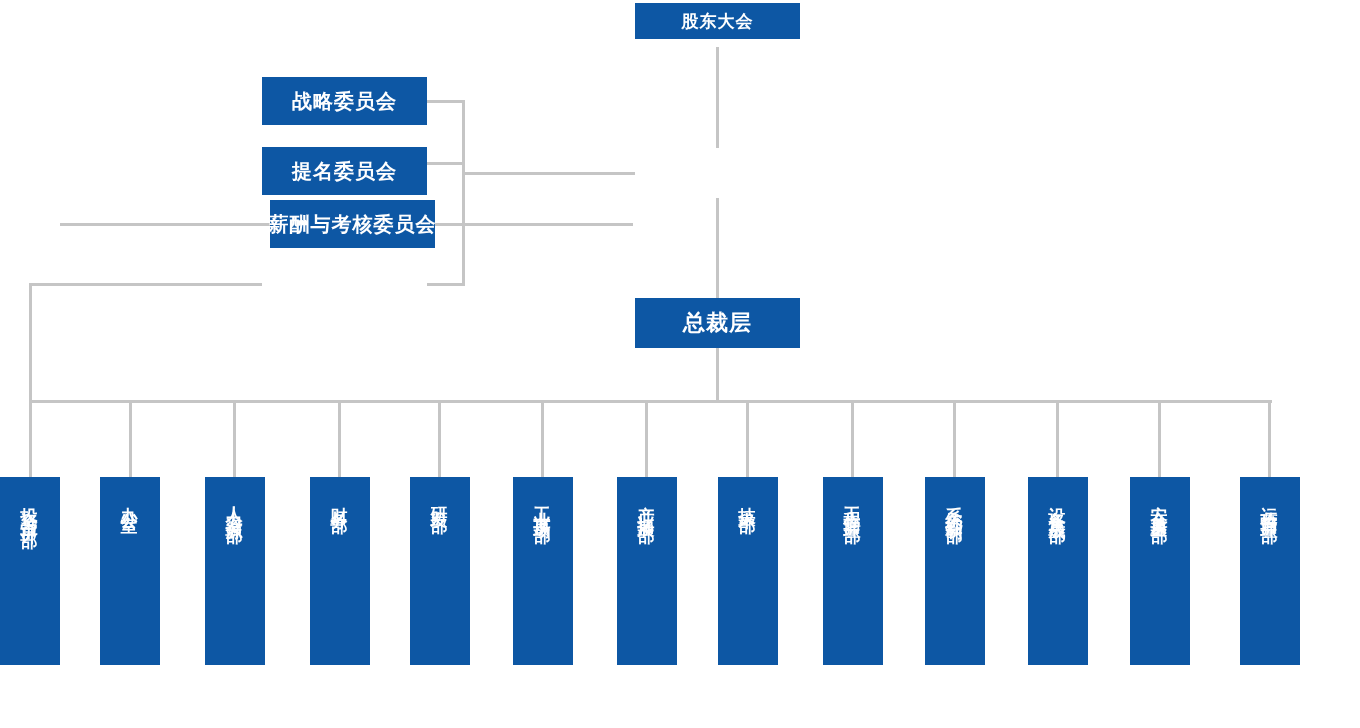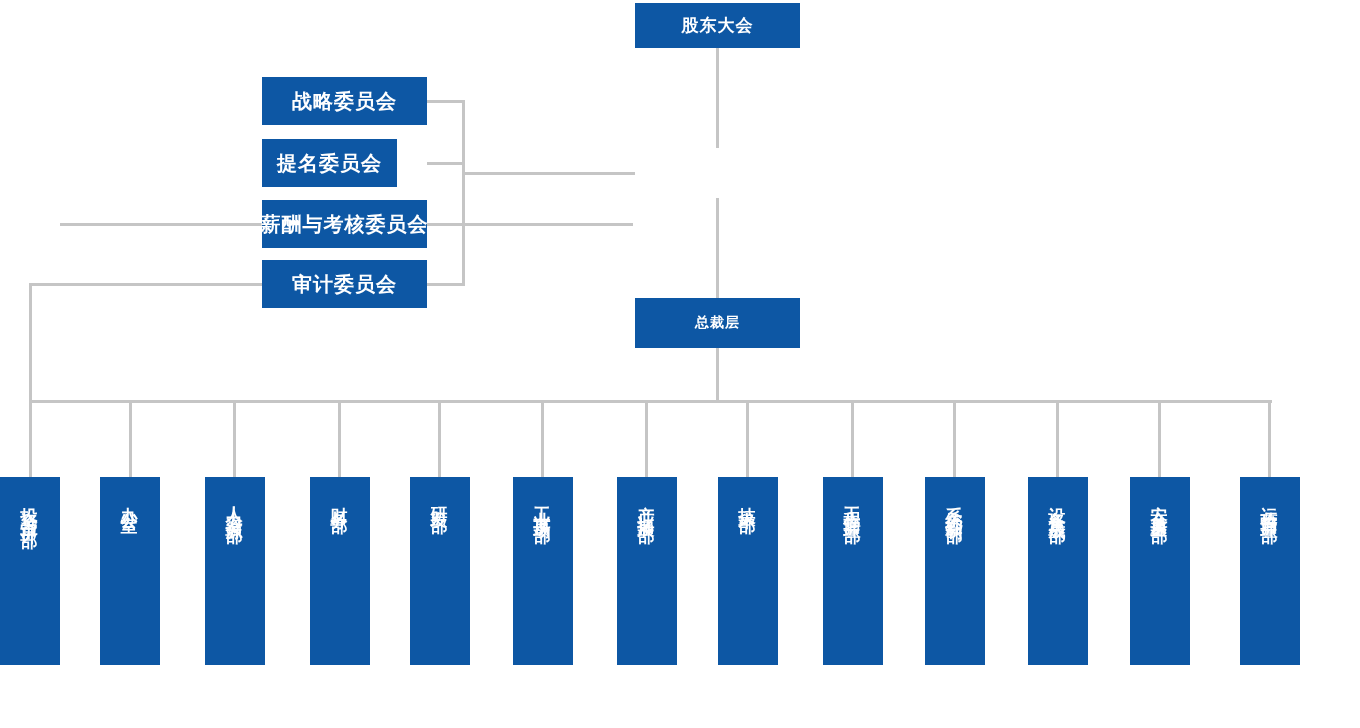--- a/index.html
+++ b/index.html
@@ -81,38 +81,35 @@
   <div class="line" style="left:438px;top:400px;width:3px;height:77px"></div>
   <div class="line" style="left:541px;top:400px;width:3px;height:77px"></div>
   <div class="line" style="left:645px;top:400px;width:3px;height:77px"></div>
   <div class="line" style="left:746px;top:400px;width:3px;height:77px"></div>
   <div class="line" style="left:851px;top:400px;width:3px;height:77px"></div>
   <div class="line" style="left:953px;top:400px;width:3px;height:77px"></div>
   <div class="line" style="left:1056px;top:400px;width:3px;height:77px"></div>
   <div class="line" style="left:1158px;top:400px;width:3px;height:77px"></div>
   <div class="line" style="left:1268px;top:400px;width:3px;height:77px"></div>
 
-  <div class="node" style="left:635px;top:3px;width:165px;height:45px;font-size:17px">
+  <div class="node" style="left:635px;top:3px;width:165px;height:36px;font-size:17px">
     <span>股东大会</span>
   </div>
-  <div class="node" style="left:635px;top:298px;width:165px;height:50px;font-size:14px">
+  <div class="node" style="left:635px;top:298px;width:165px;height:50px;font-size:22px">
     <span>总裁层</span>
   </div>
 
   <div class="node" style="left:262px;top:77px;width:165px;height:48px">
     <span>战略委员会</span>
   </div>
-  <div class="node" style="left:262px;top:139px;width:135px;height:48px">
+  <div class="node" style="left:262px;top:147px;width:165px;height:48px">
     <span>提名委员会</span>
   </div>
-  <div class="node" style="left:262px;top:200px;width:165px;height:48px">
+  <div class="node" style="left:270px;top:200px;width:165px;height:48px">
     <span>薪酬与考核委员会</span>
-  </div>
-  <div class="node" style="left:262px;top:260px;width:165px;height:48px">
-    <span>审计委员会</span>
   </div>
 
   <div class="dept" style="left:0px">
     <span class="vtext">投资与审计部</span>
   </div>
   <div class="dept" style="left:100px">
     <span class="vtext">办公室</span>
   </div>
   <div class="dept" style="left:205px">
     <span class="vtext">人力资源部</span>

